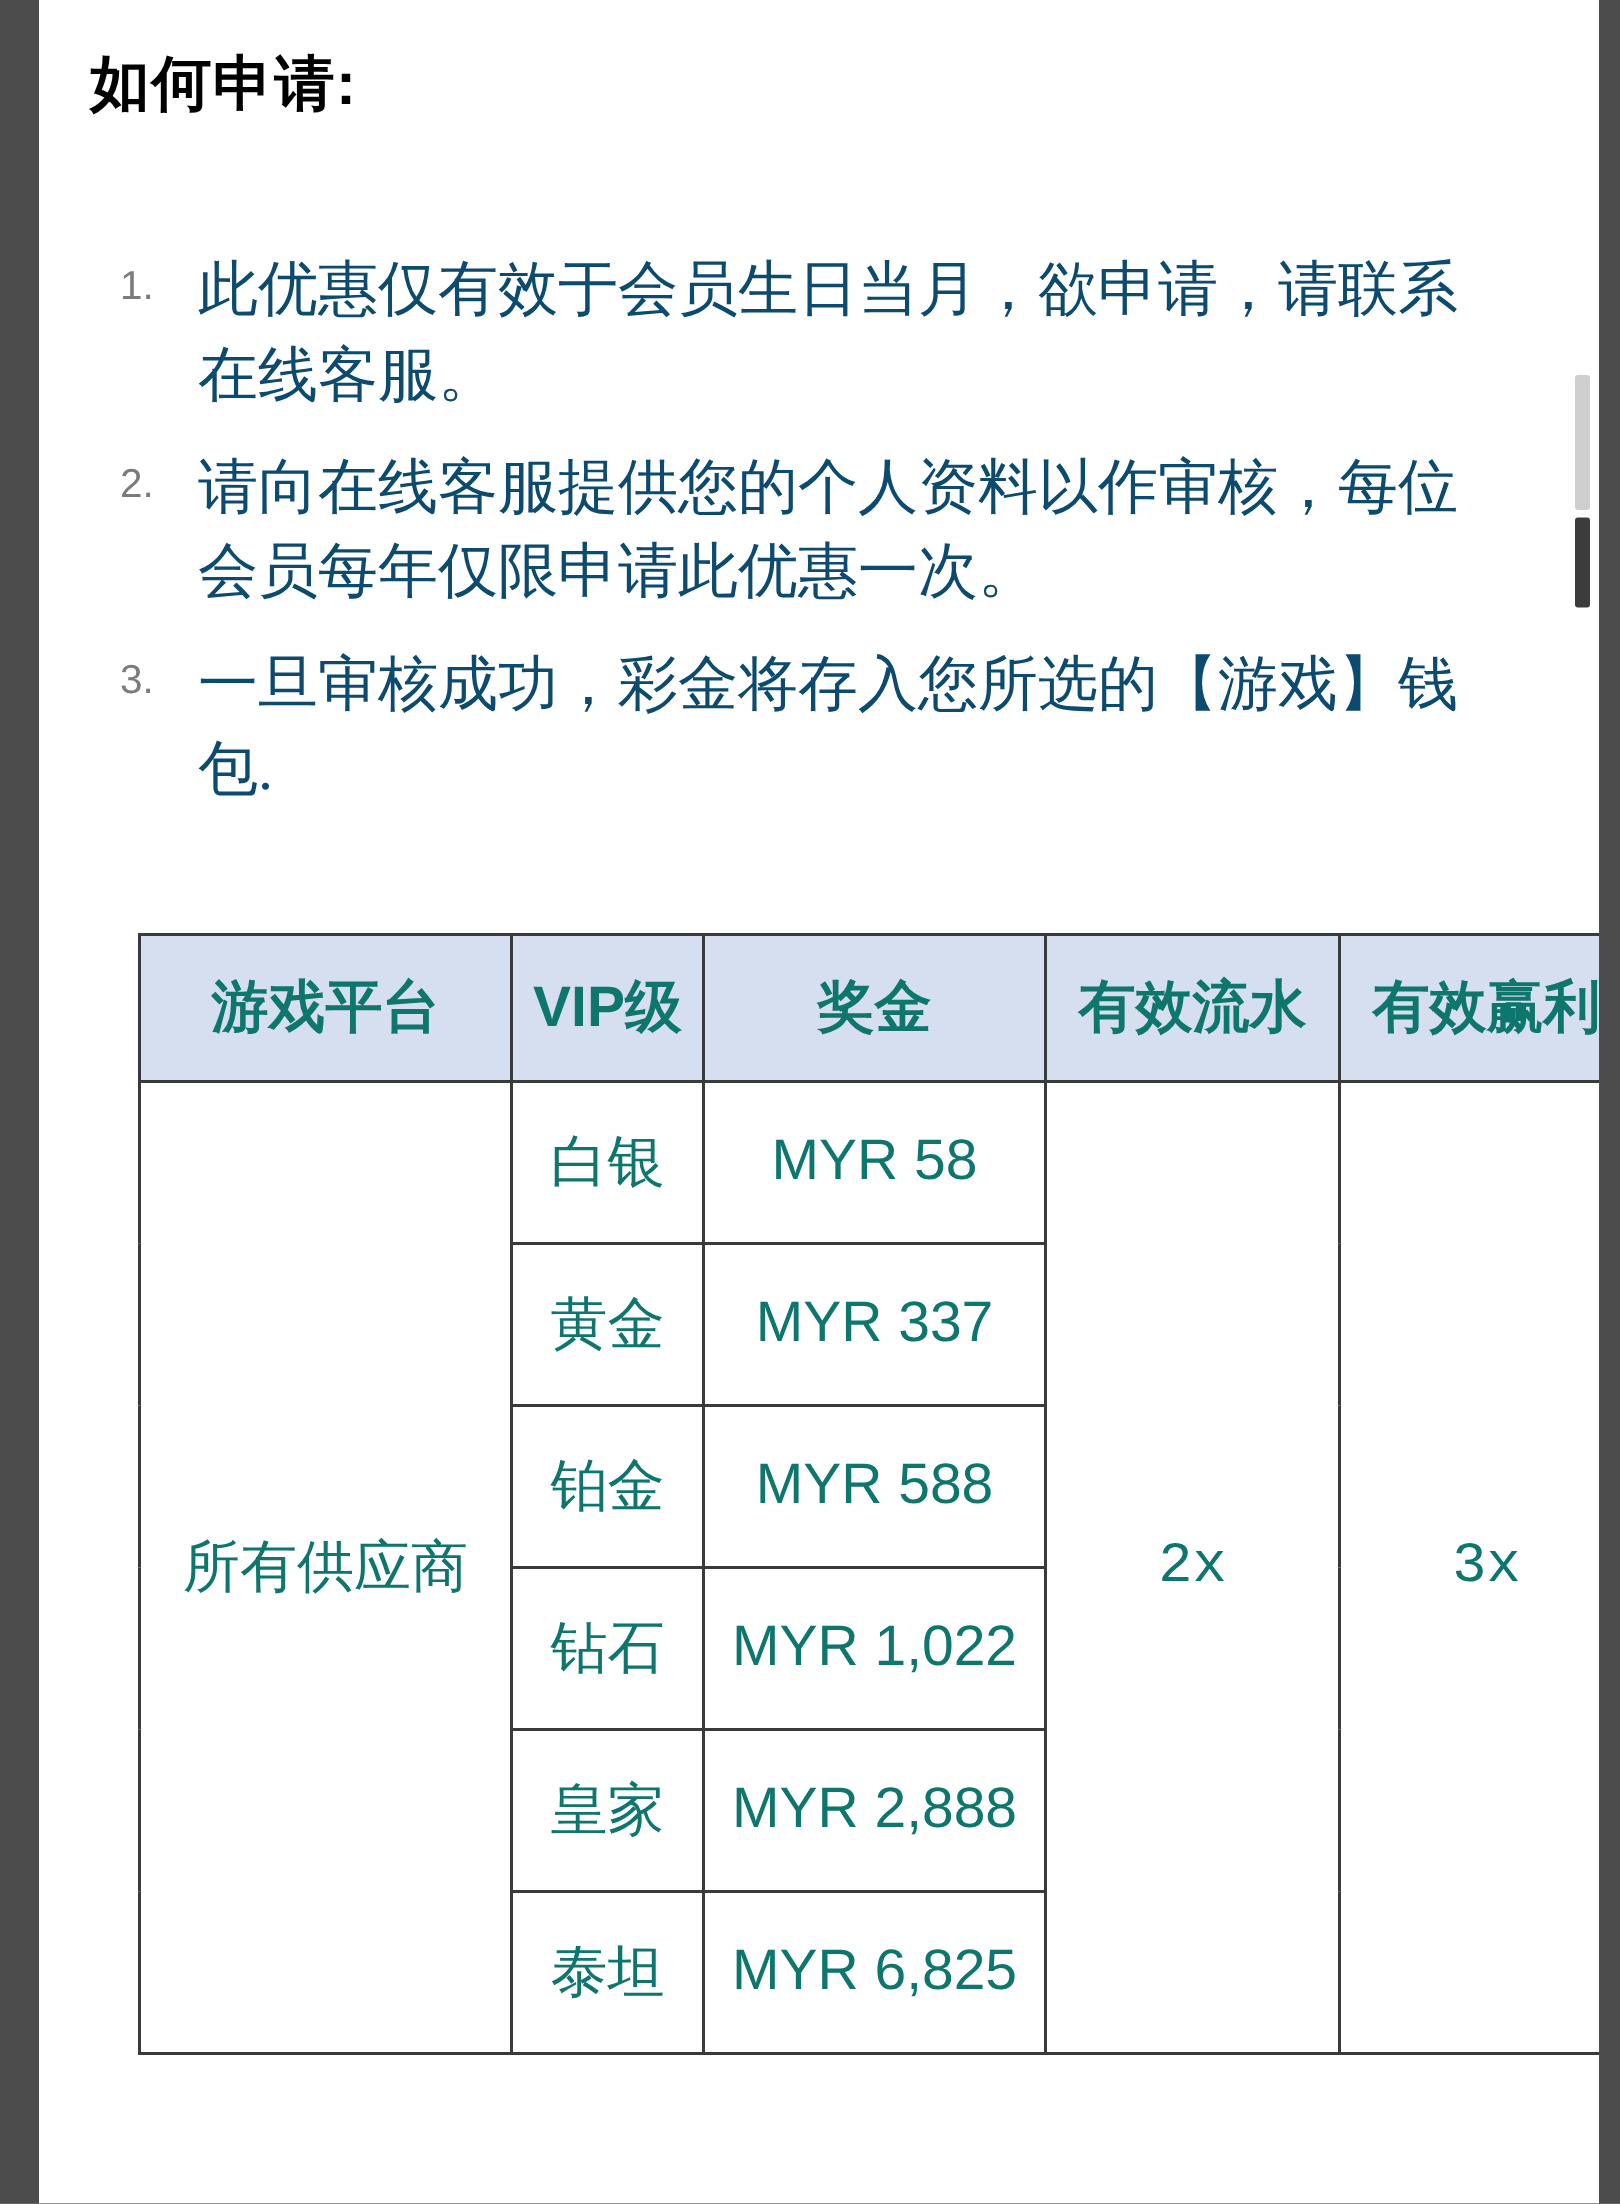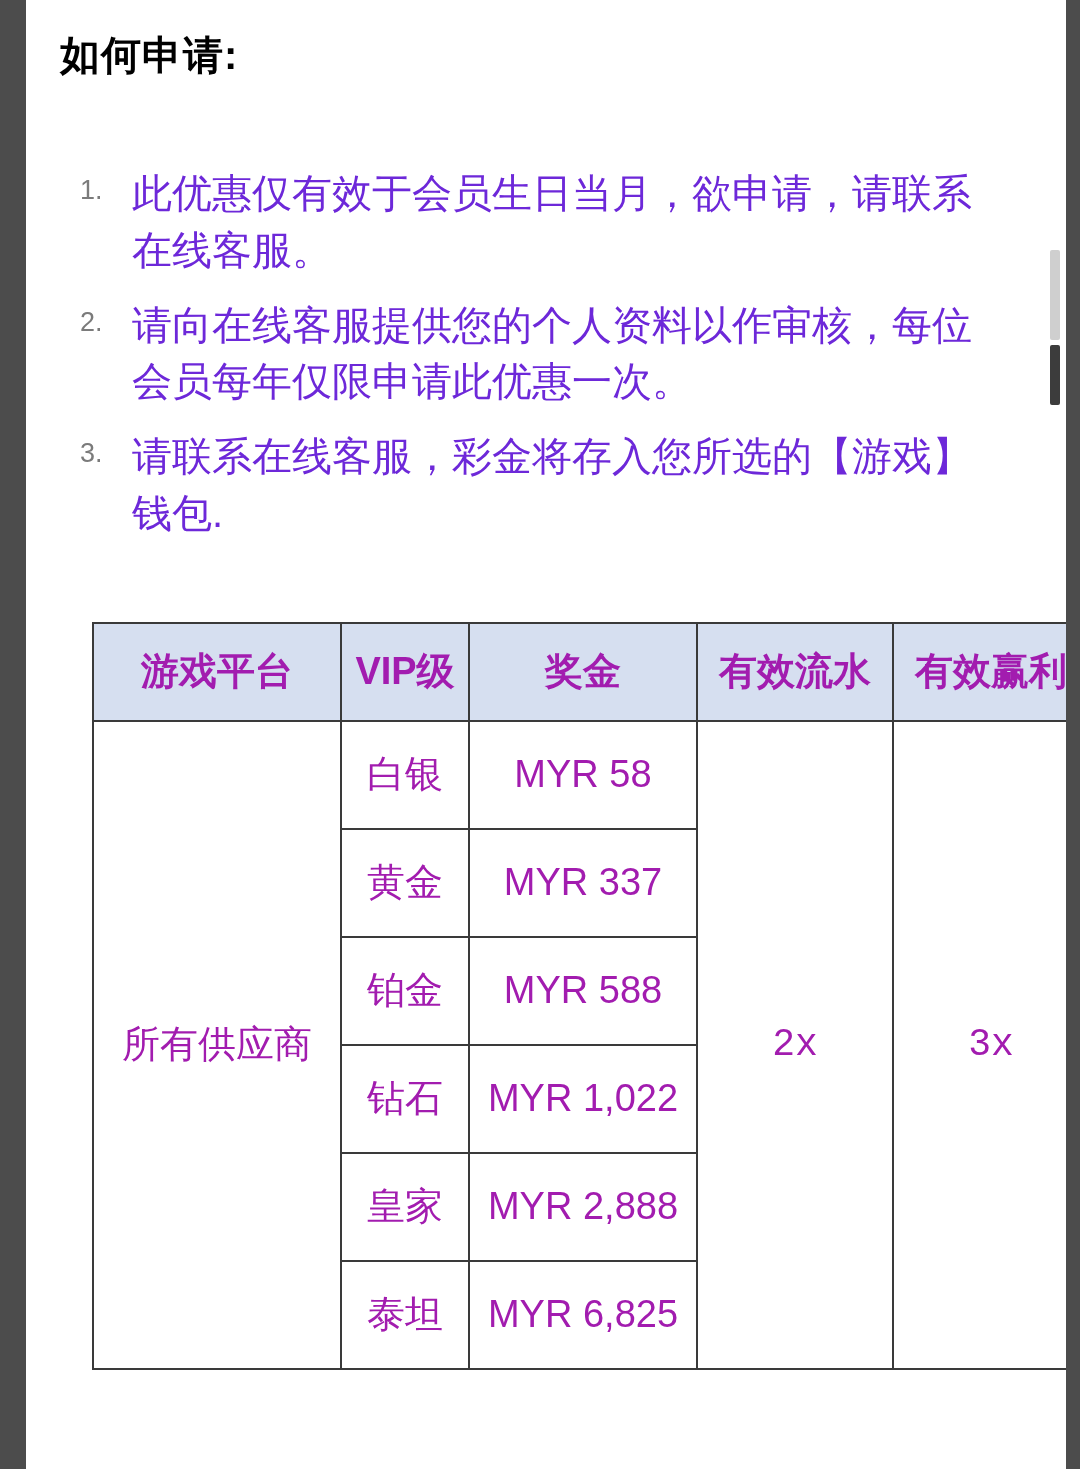--- a/index.html
+++ b/index.html
@@ -69,23 +69,24 @@
     margin: 82px 0 0 0;
     padding-left: 70px;
     list-style: none;
     counter-reset: stepc;
   }
   ol.steps li {
     counter-increment: stepc;
     position: relative;
     font-size: 40px;
     line-height: 1.42;
-    color: #6d28d9;
+    color: #0c4a6e;
     margin-bottom: 18px;
     padding-left: 6px;
+    font-family: Liberation Serif, serif;
   }
   ol.steps li::before {
     content: counter(stepc) ".";
     position: absolute;
     left: -46px;
     top: 6px;
     font-size: 27px;
     color: #7b7b7b;
     font-family: "Liberation Sans", sans-serif;
   }
@@ -95,21 +96,21 @@
     margin: 80px 0 0 36px;
     table-layout: fixed;
     width: 990px;
     border: 2px solid #3a3a3a;
   }
   table.bonus th, table.bonus td {
     border: 2px solid #3a3a3a;
     text-align: center;
     vertical-align: middle;
     font-size: 38px;
-    color: #a21caf;
+    color: #0f766e;
     padding: 12px 4px;
     background: #fff;
     overflow: hidden;
     white-space: nowrap;
   }
   table.bonus thead th {
     background: #d6dff0;
     font-weight: bold;
     font-size: 38px;
     height: 96px;
@@ -139,21 +140,21 @@
     <div class="scroll-mark a"></div>
     <div class="scroll-mark b"></div>
 
     <div class="content">
 
       <h1 class="title">如何申请:</h1>
 
       <ol class="steps">
         <li>此优惠仅有效于会员生日当月，欲申请，请联系在线客服。</li>
         <li>请向在线客服提供您的个人资料以作审核，每位会员每年仅限申请此优惠一次。</li>
-        <li>请联系在线客服，彩金将存入您所选的【游戏】钱包.</li>
+        <li>一旦审核成功，彩金将存入您所选的【游戏】钱包.</li>
       </ol>
 
       <table class="bonus">
         <colgroup>
           <col class="c1">
             <col class="c2">
             <col class="c3">
             <col class="c4">
             <col class="c5">
         </colgroup>

